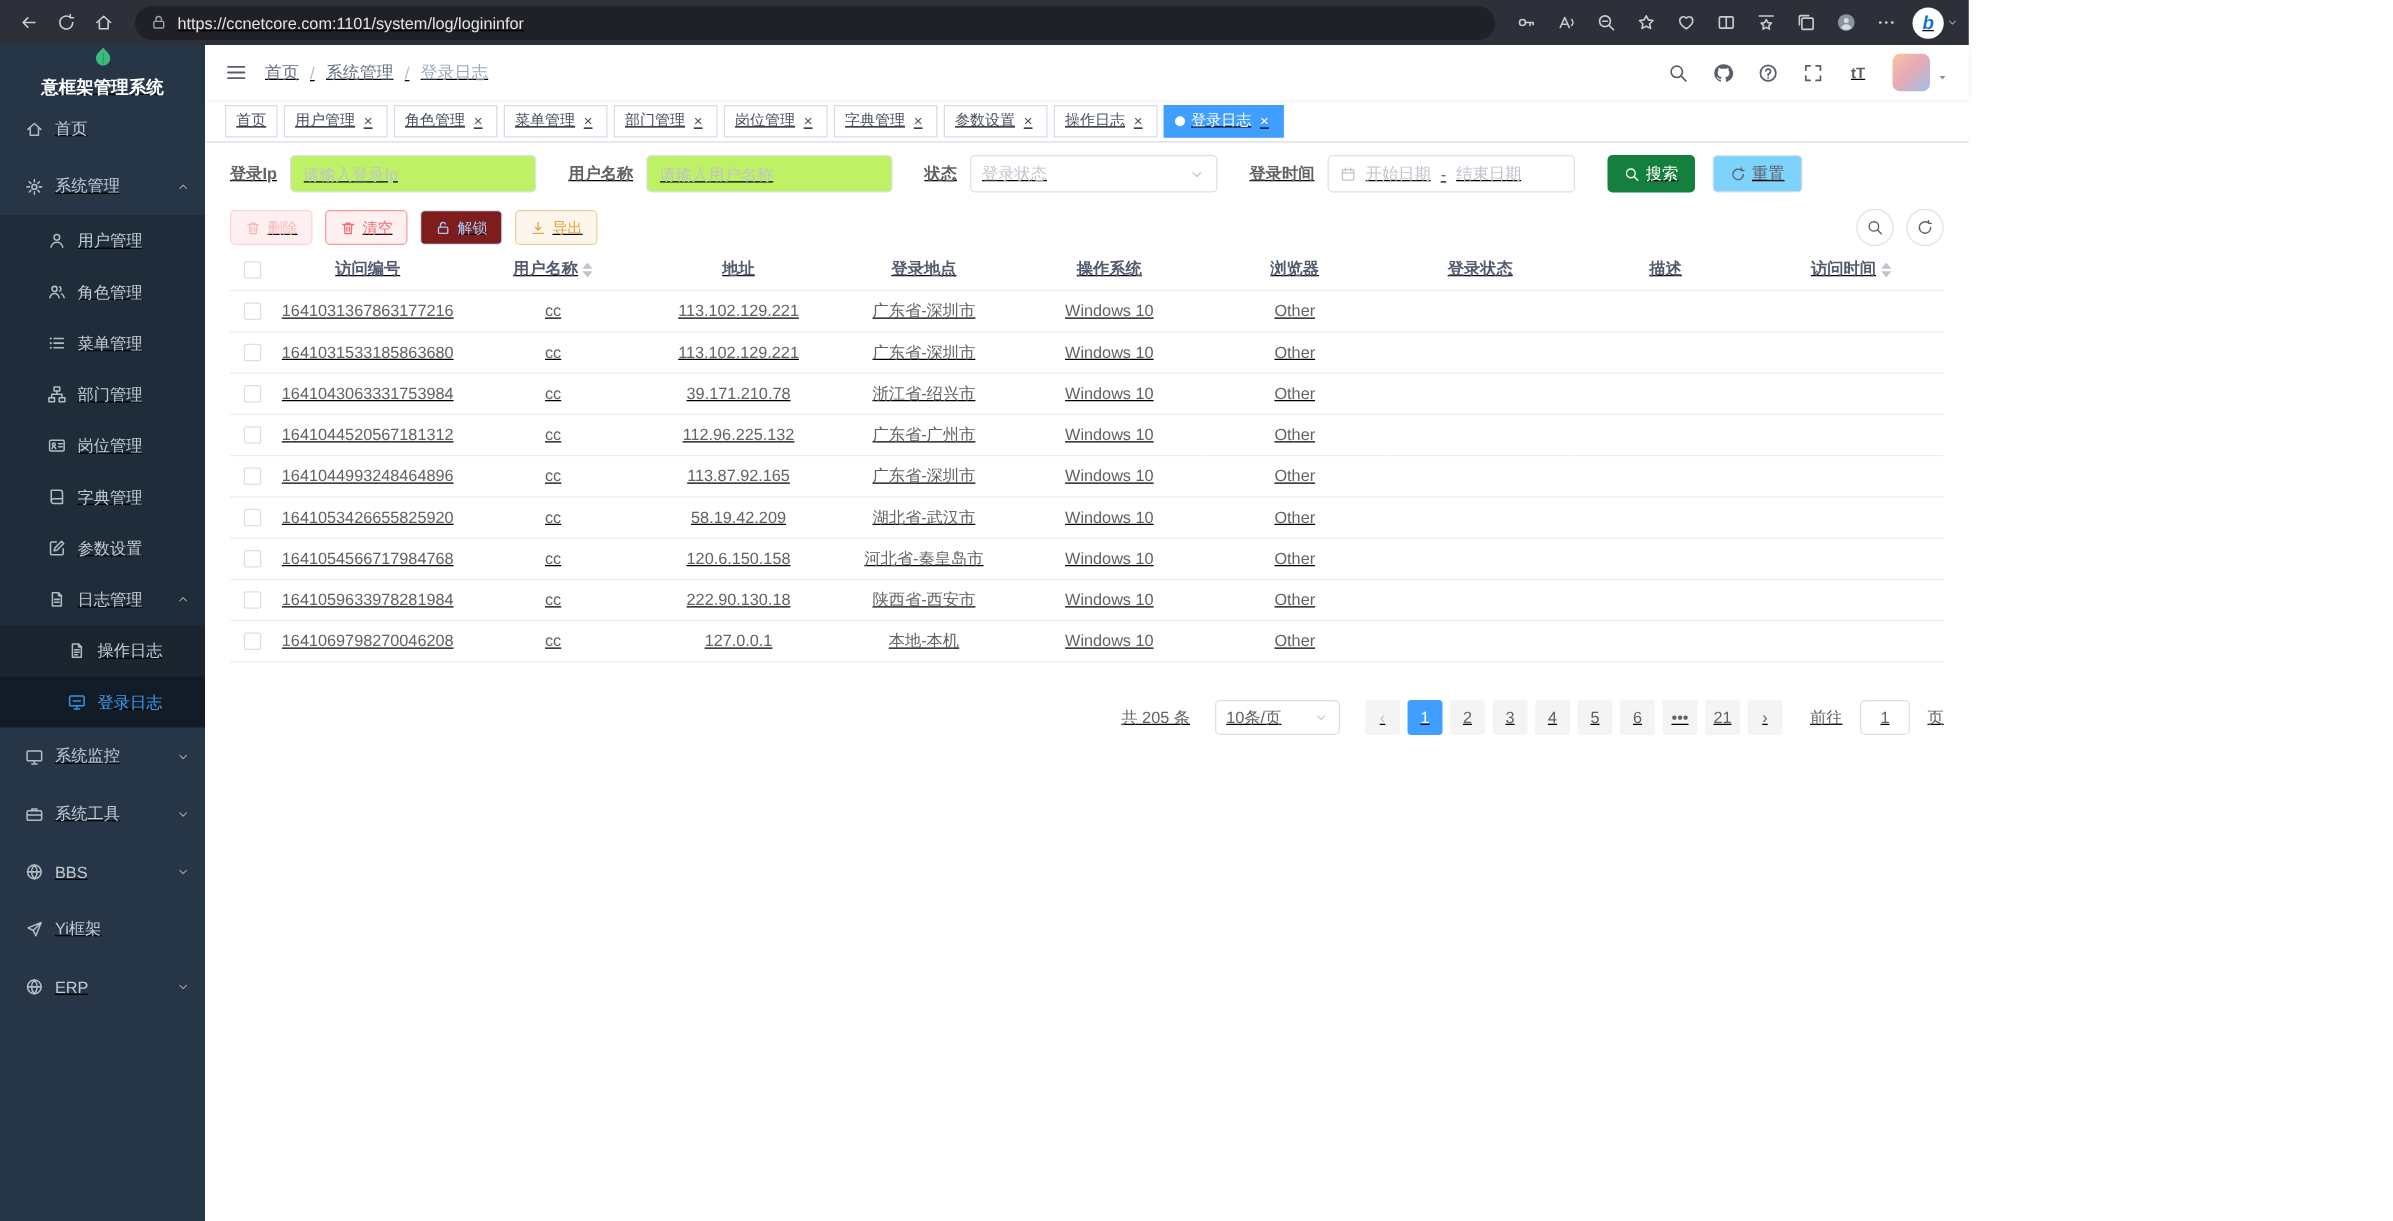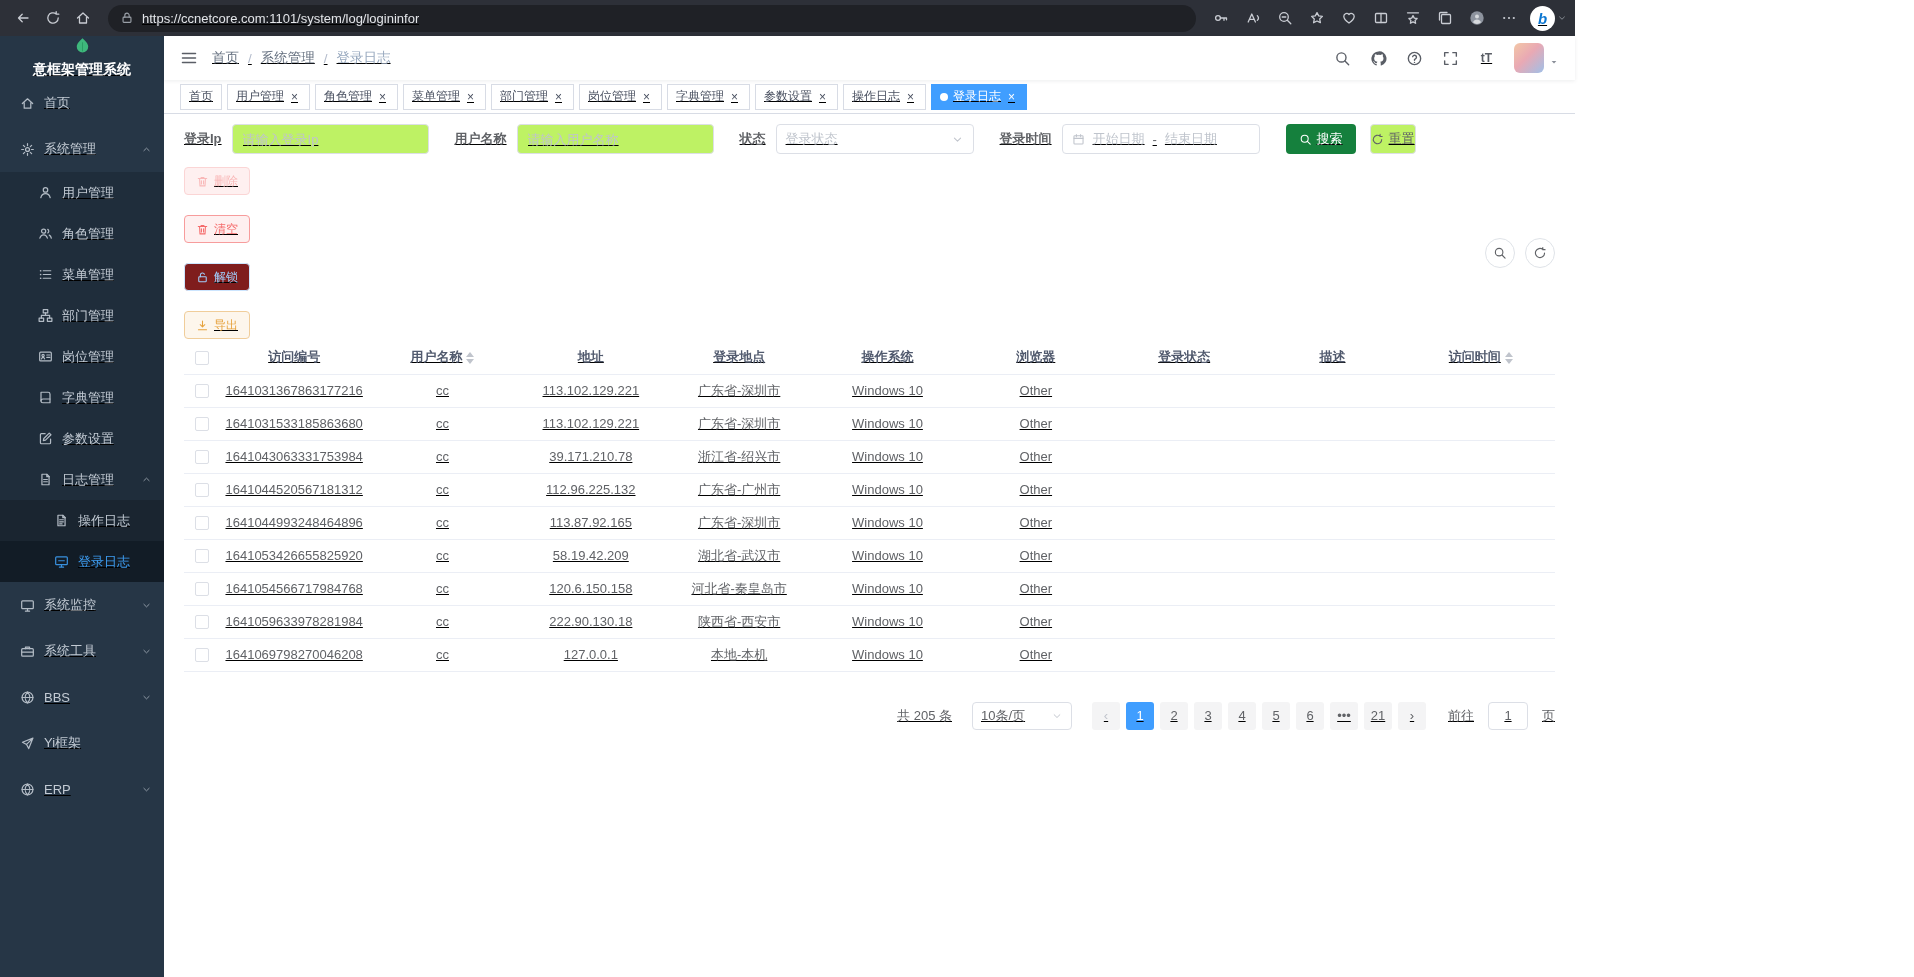--- a/index.html
+++ b/index.html
@@ -85,22 +85,22 @@
   .f-select { width:198px; height:30px; border:1px solid #dcdfe6; border-radius:4px; display:flex;
               align-items:center; justify-content:space-between; padding:0 9px; color:#bfc4cc;
               font-size:13px; background:#fff; cursor:pointer; }
   .f-select .icon, .f-date .icon { width:13px; height:13px; color:#c0c4cc; display:inline-flex; }
   .f-select .icon svg, .f-date .icon svg { width:13px; height:13px; }
   .f-date { width:198px; height:30px; border:1px solid #dcdfe6; border-radius:4px; display:flex;
             align-items:center; gap:8px; padding:0 9px; font-size:13px; color:#bfc4cc; background:#fff; cursor:pointer; }
   .f-date .sep { color:#606266; }
   .btn-search { height:30px; background:#15803d; color:#fff; border:none; border-radius:4px; padding:0 13px;
                 font-size:13px; display:inline-flex; align-items:center; gap:5px; margin-right:14px; cursor:pointer; }
-  .btn-reset  { height:30px; background:#bef264; color:#606266; border:1px solid #dcdfe6; border-radius:4px;
-                padding:0 0; font-size:13px; display:inline-flex; align-items:center; gap:5px; cursor:pointer; }
+  .btn-reset  { height:30px; background:#7dd3fc; color:#606266; border:1px solid #dcdfe6; border-radius:4px;
+                padding:0 13px; font-size:13px; display:inline-flex; align-items:center; gap:5px; cursor:pointer; }
   .btn-search .icon, .btn-reset .icon { width:13px; height:13px; display:inline-flex; }
   .btn-search .icon svg, .btn-reset .icon svg { width:13px; height:13px; }
 
   .toolbar-row { display:flex; align-items:center; margin-top:13px; gap:10px; }
   .t-btn { height:28px; padding:0 11px; border-radius:4px; font-size:12px; display:inline-flex;
            align-items:center; gap:5px; border:1px solid transparent; cursor:pointer; background:#fff; }
   .t-btn .icon { width:13px; height:13px; display:inline-flex; }
   .t-btn .icon svg { width:13px; height:13px; }
   .t-danger  { color:#f56c6c; background:#fef0f0; border-color:#f79c9c; }
   .t-danger.disabled  { color:#f9b8b8; border-color:#fbd5d5; cursor:not-allowed; }
@@ -589,21 +589,21 @@
             <span class="icon">
                 <svg viewBox="0 0 16 16" fill="none" stroke="currentColor" stroke-width="1.3" stroke-linecap="round" stroke-linejoin="round">
                   <path d="M13.2 8a5.2 5.2 0 1 1-2-4.1M11.2 1.7v2.5h2.6"></path>
                 </svg>
               </span>
             <span>重置</span>
           </button>
         </div>
 
         <div class="toolbar-row">
-          <span id="toolbar-buttons" style="display:flex;align-items:center;gap:20px;flex-direction:column;">
+          <span id="toolbar-buttons" style="display:flex;align-items:center;gap:10px;">
               <button class="t-btn t-danger disabled">
                 <span class="icon">
                   <svg viewBox="0 0 16 16" fill="none" stroke="currentColor" stroke-width="1.3" stroke-linecap="round" stroke-linejoin="round">
                     <path d="M2.8 4.4h10.4M6.2 4.4V3h3.6v1.4M4.4 4.4l.5 9h6.2l.5-9M6.7 7v4M9.3 7v4"></path>
                   </svg>
                 </span>
                 <span>删除</span>
               </button>
               <button class="t-btn t-danger">
                 <span class="icon">

